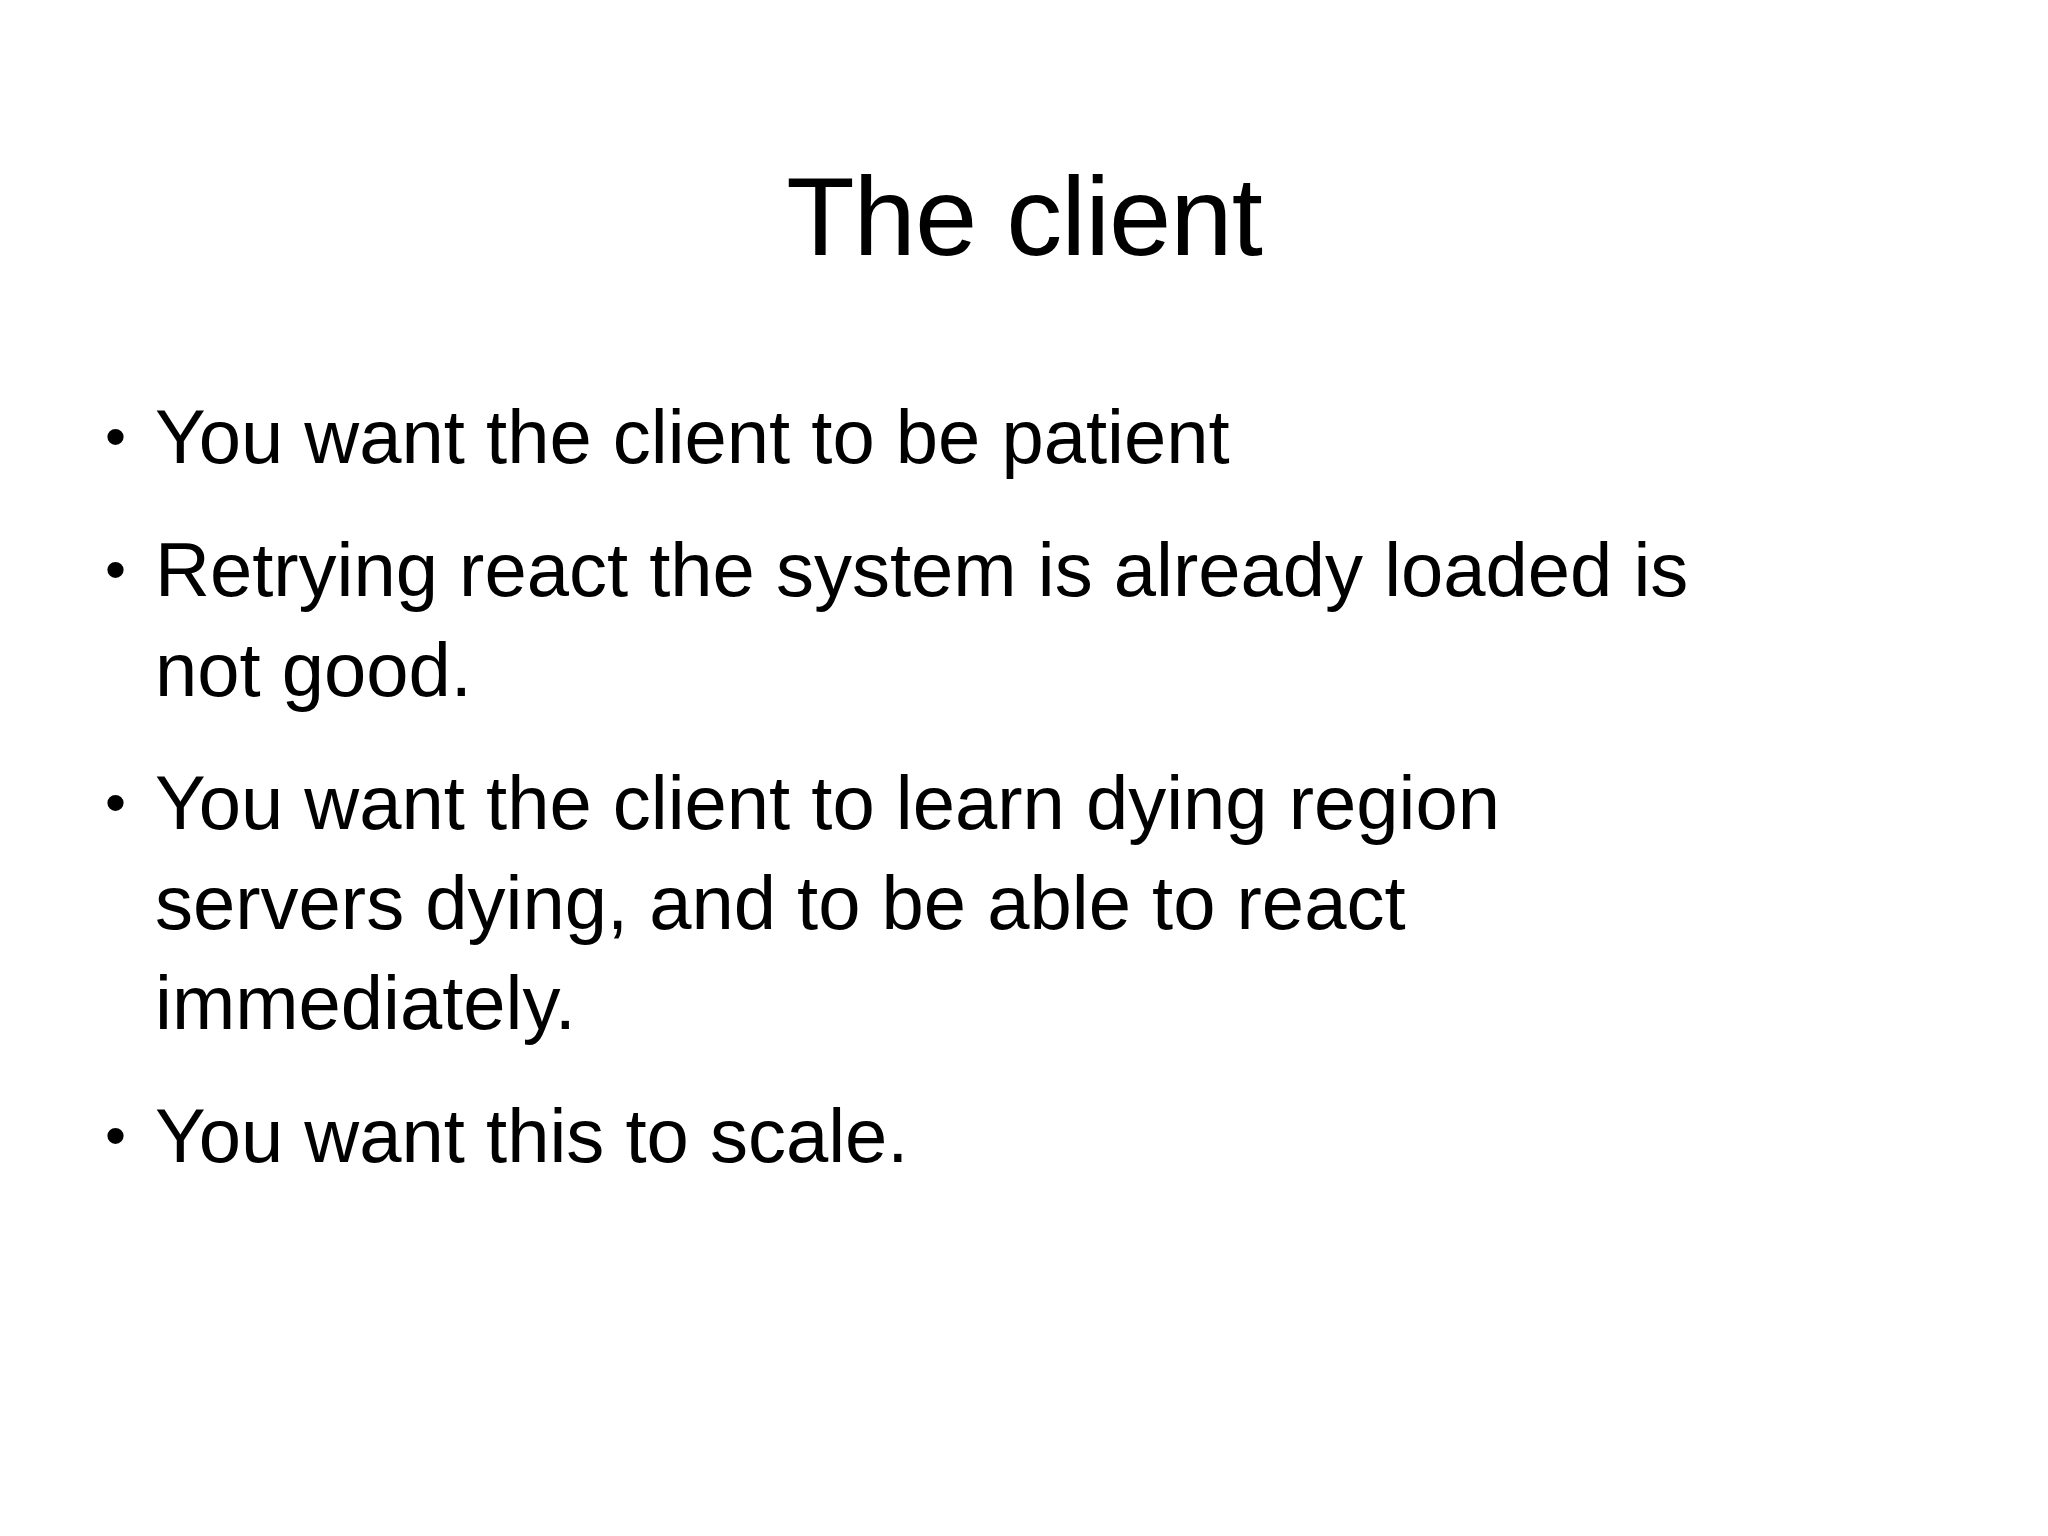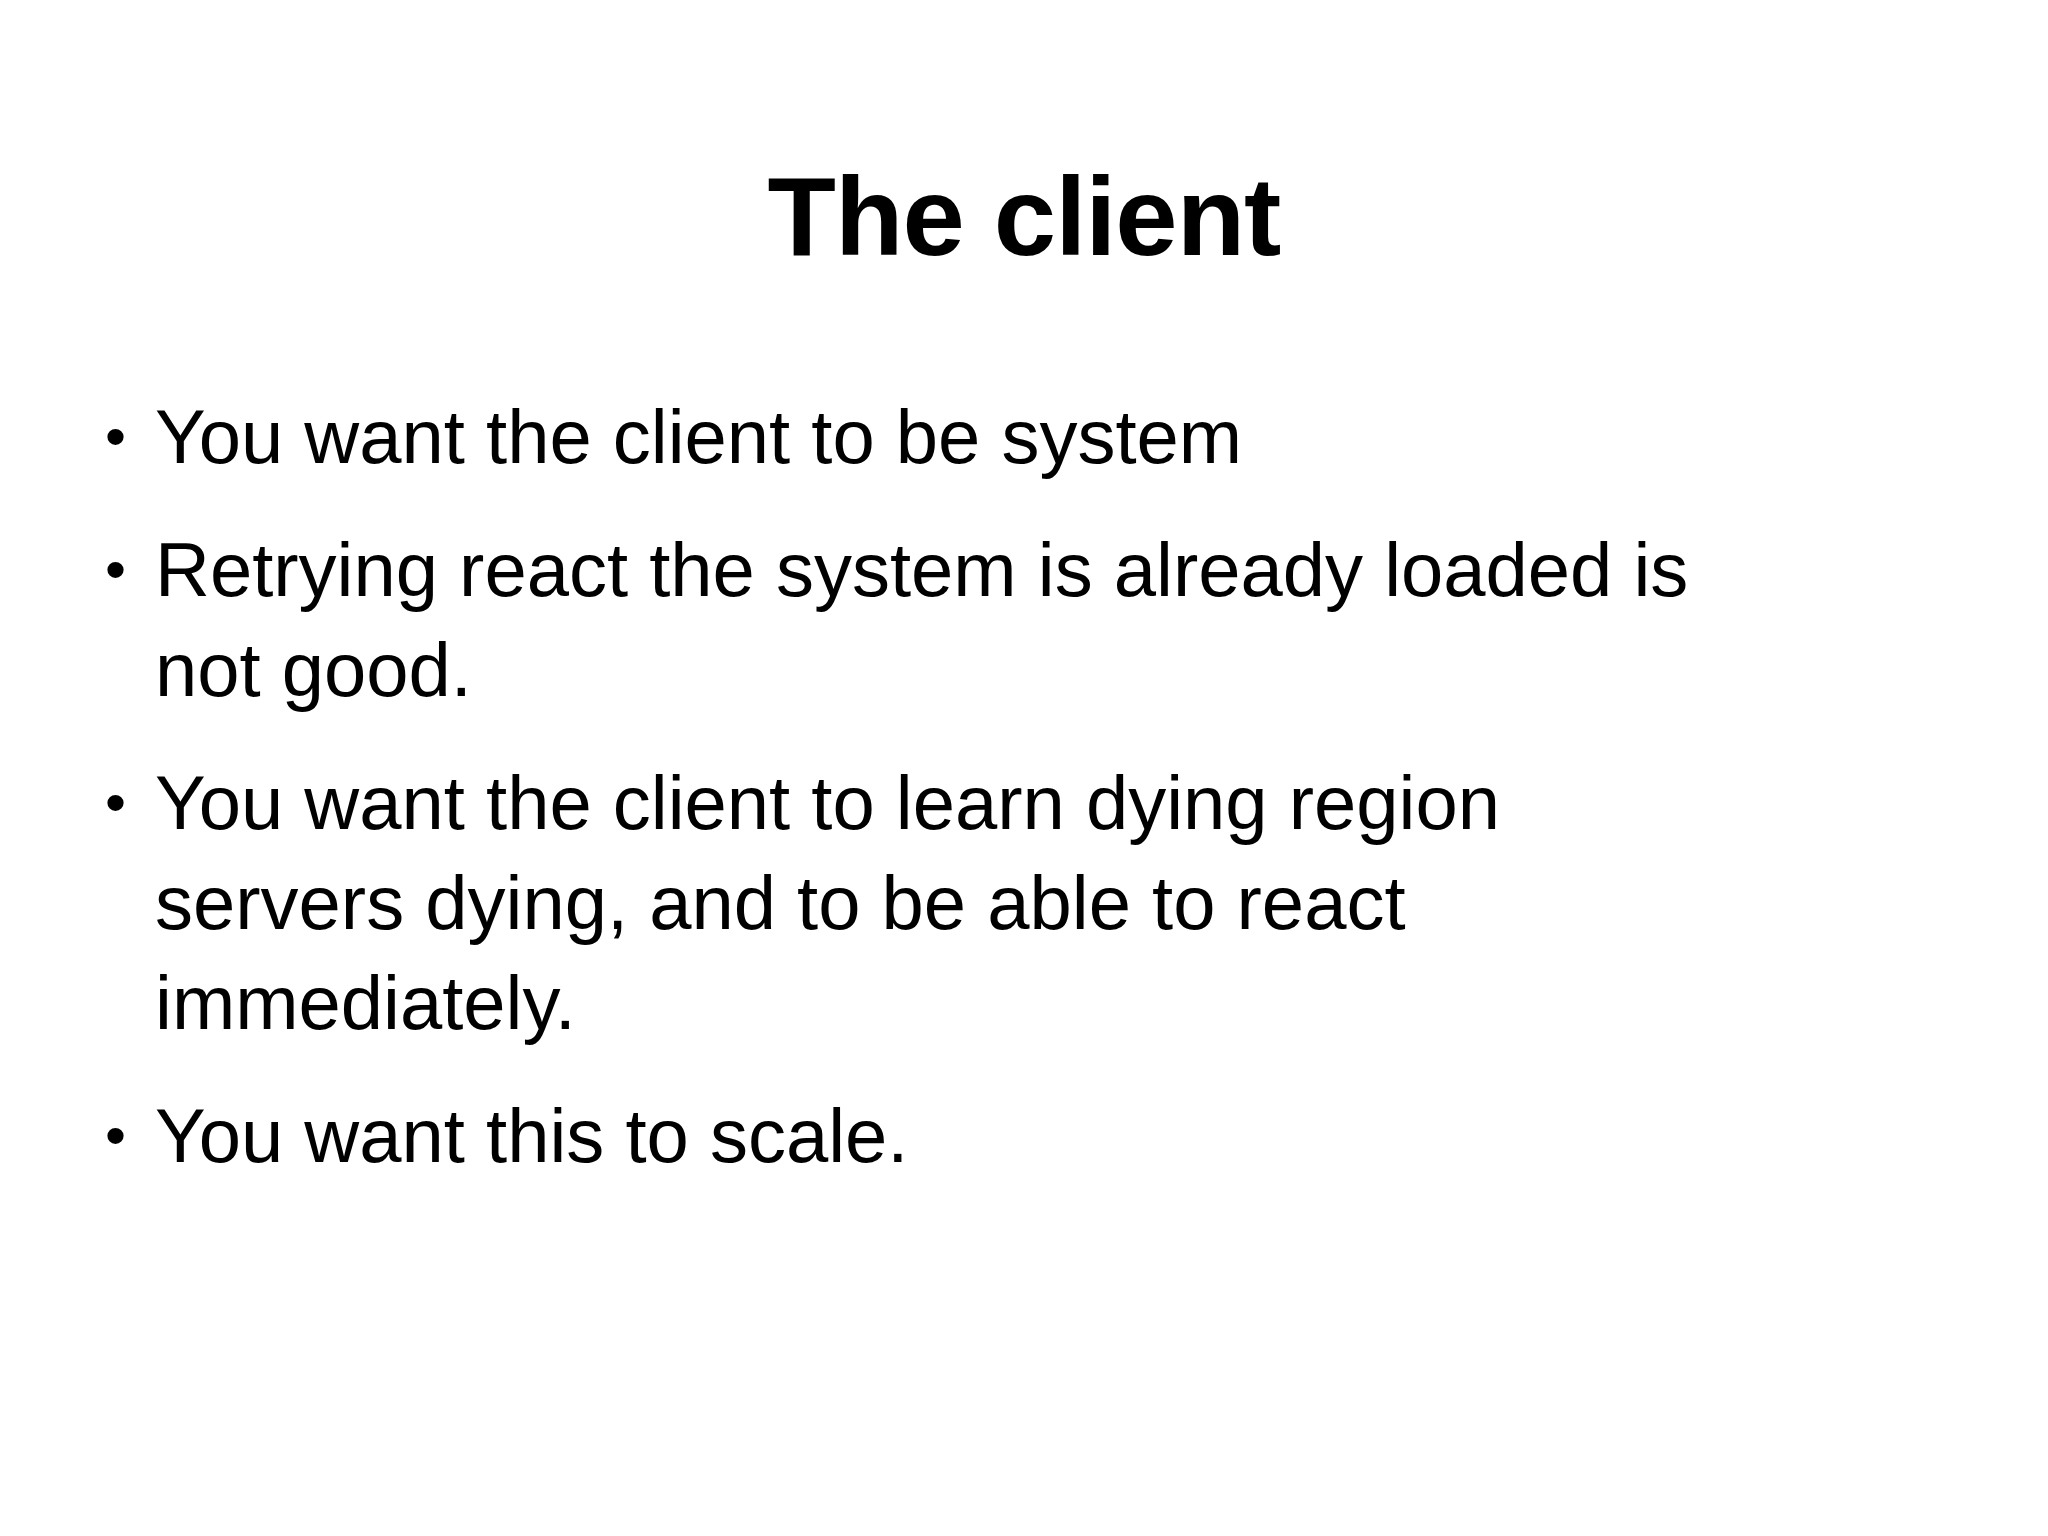--- a/index.html
+++ b/index.html
@@ -16,21 +16,21 @@
     font-family: "Liberation Sans", "DejaVu Sans", sans-serif;
     color: #000000;
   }
   .slide-title {
     position: absolute;
     top: 72px;
     left: 0;
     width: 100%;
     text-align: center;
     font-size: 112px;
-    font-weight: 700;
+    font-weight: 400;
     line-height: 1.25;
     letter-spacing: -1px;
     color: #000000;
   }
   .bullet-list {
     position: absolute;
     top: 387px;
     left: 105px;
     right: 120px;
     list-style: none;
@@ -65,21 +65,21 @@
 <body>
 
 <div class="slide">
 
   <h1 class="slide-title">The client</h1>
 
   <ul class="bullet-list">
 
     <li class="bullet-item">
       <span class="bullet-marker">•</span>
-      <span class="bullet-text">You want the client to be system</span>
+      <span class="bullet-text">You want the client to be patient</span>
     </li>
 
     <li class="bullet-item">
       <span class="bullet-marker">•</span>
       <span class="bullet-text">Retrying react the system is already loaded is
 not good.</span>
     </li>
 
     <li class="bullet-item">
       <span class="bullet-marker">•</span>

